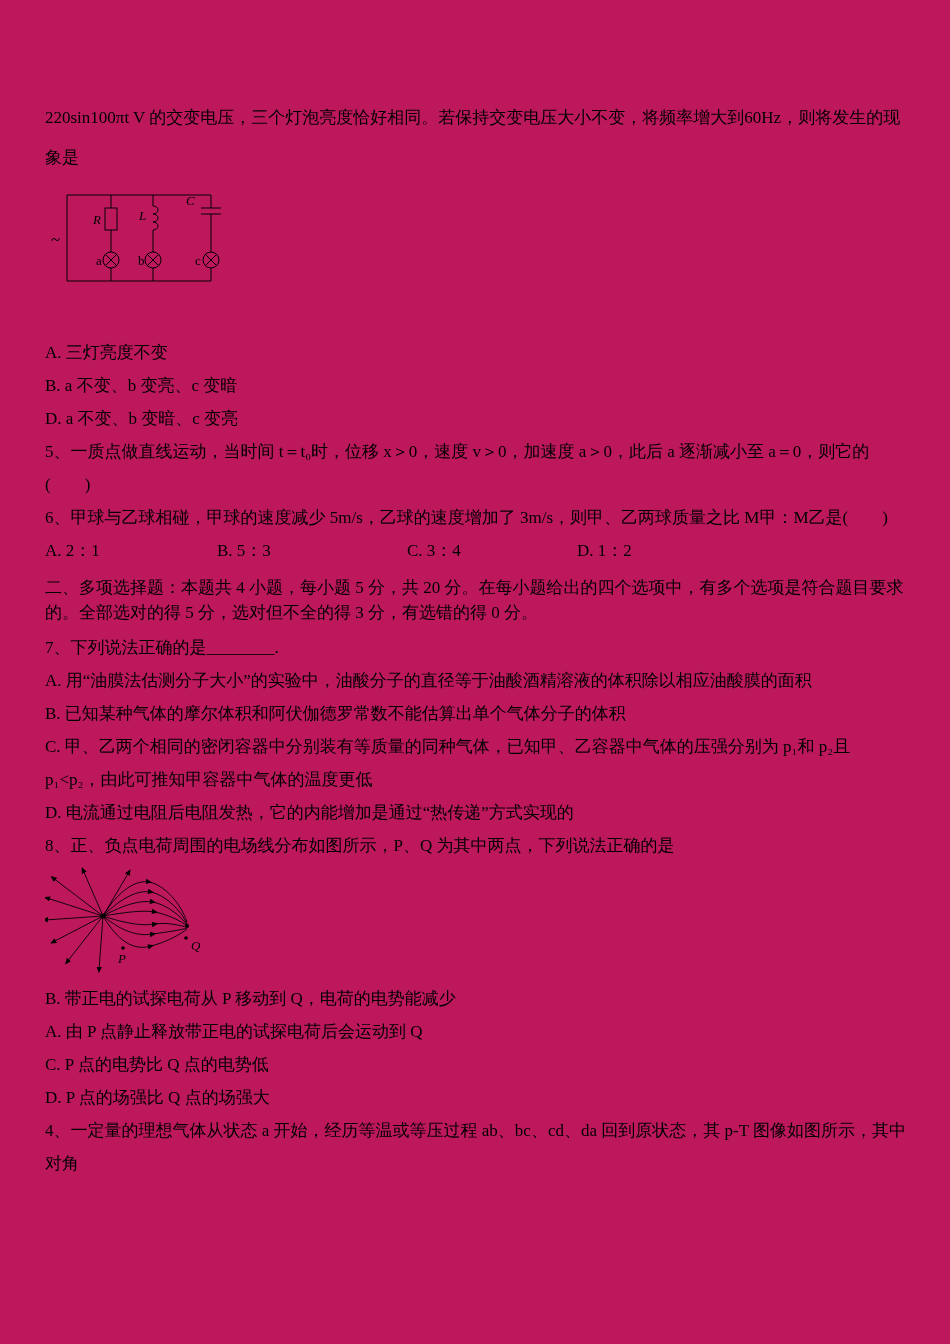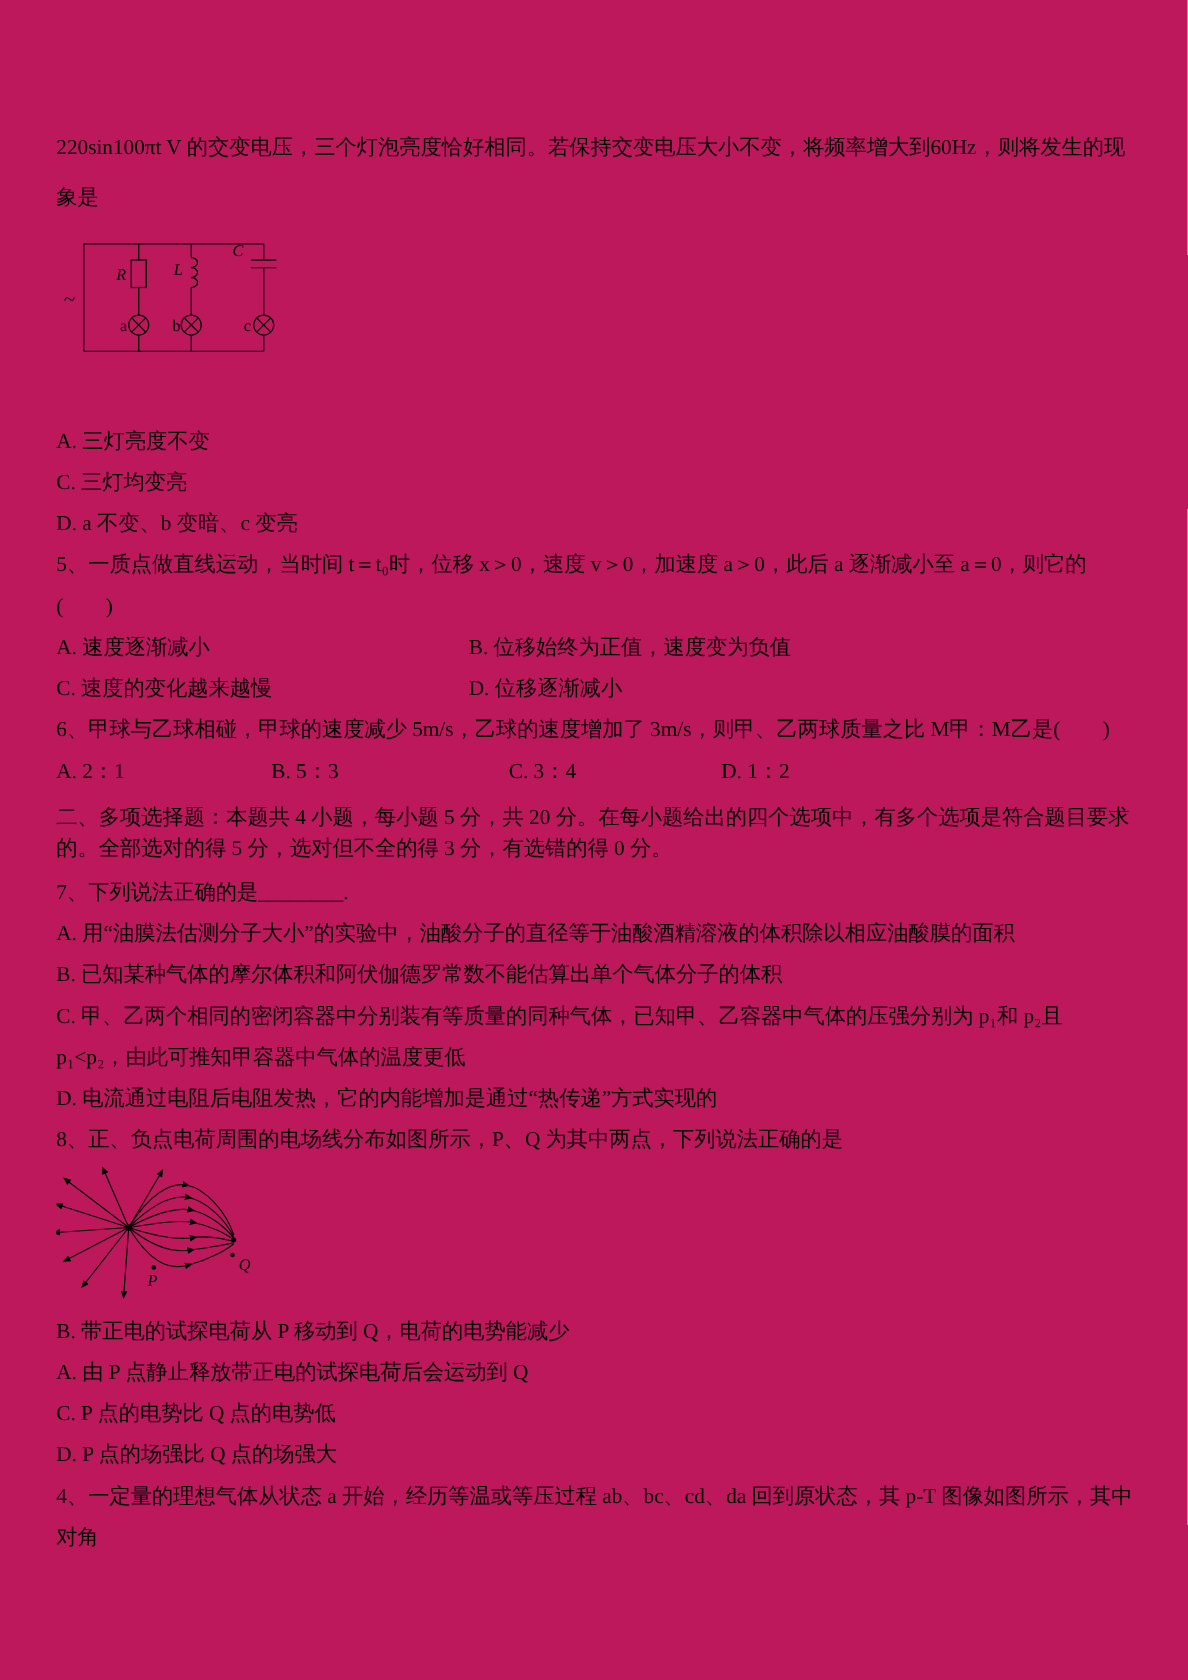--- a/index.html
+++ b/index.html
@@ -73,31 +73,25 @@
       <circle class="svgstroke" cx="160" cy="72" r="8"></circle>
       <path class="svgstroke" d="M154.3,66.3 L165.7,77.7 M165.7,66.3 L154.3,77.7"></path>
       <path class="svgstroke" d="M160,80 V93"></path>
       <text class="svgtext" x="135" y="17" font-size="13" font-style="italic">C</text>
       <text class="svgtext" x="144" y="77" font-size="13">c</text>
     </svg>
   </div>
 
   <div class="opts-col-q4">
     <p class="line">A. 三灯亮度不变</p>
-    <p class="line">C. 三灯均变亮</p>
+    <p class="line">B. a 不变、b 变亮、c 变暗</p>
     <p class="line">D. a 不变、b 变暗、c 变亮</p>
   </div>
 
   <p class="line">5、一质点做直线运动，当时间 t＝t₀时，位移 x＞0，速度 v＞0，加速度 a＞0，此后 a 逐渐减小至 a＝0，则它的(　　)</p>
-  <div class="opts-grid2">
-    <p>A. 速度逐渐减小</p>
-    <p>B. 位移始终为正值，速度变为负值</p>
-    <p>C. 速度的变化越来越慢</p>
-    <p>D. 位移逐渐减小</p>
-  </div>
 
   <p class="line">6、甲球与乙球相碰，甲球的速度减少 5m/s，乙球的速度增加了 3m/s，则甲、乙两球质量之比 M甲：M乙是(　　)</p>
   <div class="opts-row">
     <span>A. 2：1</span>
     <span>B. 5：3</span>
     <span>C. 3：4</span>
     <span>D. 1：2</span>
   </div>
 
   <p class="section-header">二、多项选择题：本题共 4 小题，每小题 5 分，共 20 分。在每小题给出的四个选项中，有多个选项是符合题目要求的。全部选对的得 5 分，选对但不全的得 3 分，有选错的得 0 分。</p>

